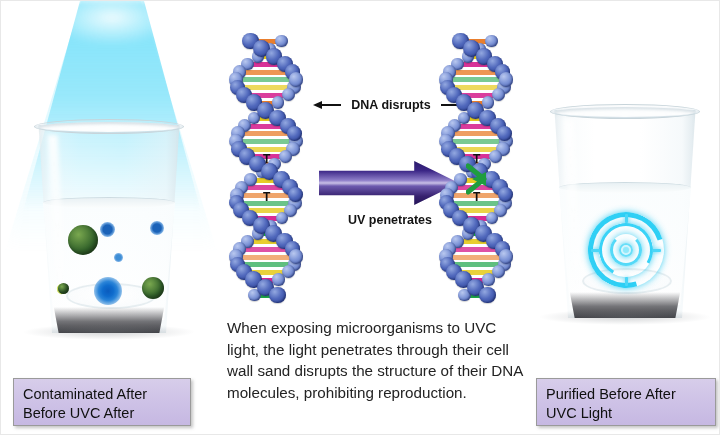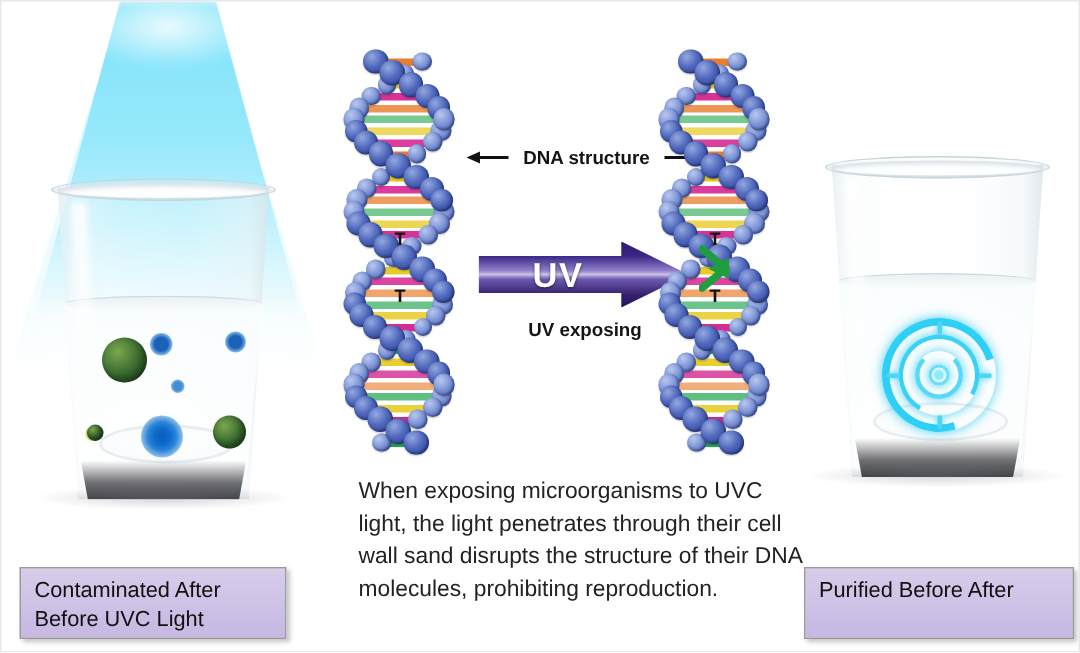--- a/index.html
+++ b/index.html
@@ -208,21 +208,21 @@
     font-family:"Liberation Sans", sans-serif;
     text-shadow:0 1px 2px rgba(0,0,0,.55);
   }
   #uv-caption{
     position:absolute;left:305px;top:212px;width:168px;
     text-align:center;font-size:12.5px;font-weight:bold;color:#141414;
     line-height:1.25;font-family:"Liberation Sans", sans-serif;
   }
 
   #body-paragraph{
-    position:absolute;left:238px;top:316px;width:300px;
+    position:absolute;left:226px;top:316px;width:300px;
     font-size:15.2px;line-height:1.42;color:#232323;
     font-family:"Liberation Sans", sans-serif;
   }
 
   
   .caption-box{
     position:absolute;
     background:linear-gradient(to bottom, #d7cdea 0%, #cdc1e6 55%, #c6b8e2 100%);
     border:1px solid #9a9a9a;
     box-shadow:2px 2px 3px rgba(90,90,90,.35);
@@ -727,34 +727,33 @@
       <path d="M2 4 L18 17 L2 30" fill="none" stroke="#1f9d3f" stroke-width="5" stroke-linecap="round" stroke-linejoin="round"></path>
       <path d="M20 10 L6 17 L20 24 Z" fill="#1f9d3f"></path>
     </svg>
   </div>
 
   <div id="dna-structure-label">
     <span class="arrow-line left">
       <span class="shaft"></span>
         <span class="head"></span>
     </span>
-    <span class="txt">DNA structure</span>
+    <span class="txt">DNA disrupts</span>
     <span class="arrow-line right">
       <span class="shaft"></span>
         <span class="head"></span>
     </span>
   </div>
 
   <div id="uv-arrow">
     <div class="outline"></div>
     <div class="shape"></div>
-    <div class="uv-text">UV</div>
   </div>
   <div id="uv-caption">
-    <div>UV exposing</div>
+    <div>UV penetrates</div>
   </div>
 
   <div id="body-paragraph">When exposing microorganisms to UVC light, the light penetrates through their cell wall sand disrupts the structure of their DNA molecules, prohibiting reproduction.</div>
 
   <div id="right-panel">
     <div class="glass">
       <div class="body"></div>
       <div class="water"></div>
       <div class="waterline"></div>
       <div class="highlight"></div>
@@ -772,20 +771,21 @@
       <span class="tick" style="left:50%;top:2px;width:3px;height:9px;margin-left:-1.5px;"></span>
       <span class="tick" style="left:50%;bottom:2px;width:3px;height:9px;margin-left:-1.5px;"></span>
       <span class="tick" style="left:3px;top:50%;width:9px;height:3px;margin-top:-1.5px;"></span>
       <span class="tick" style="right:3px;top:50%;width:9px;height:3px;margin-top:-1.5px;"></span>
       <span class="dot"></span>
     </div>
   </div>
 
   <div class="caption-box" id="caption-left">
     <div>Contaminated After</div>
-    <div>Before UVC Light</div>
+    <div>Before UVC After</div>
   </div>
   <div class="caption-box" id="caption-right">
     <div>Purified Before After</div>
+    <div>UVC Light</div>
   </div>
 
   <div id="watermark"></div>
 </div>
 
 </body></html>

